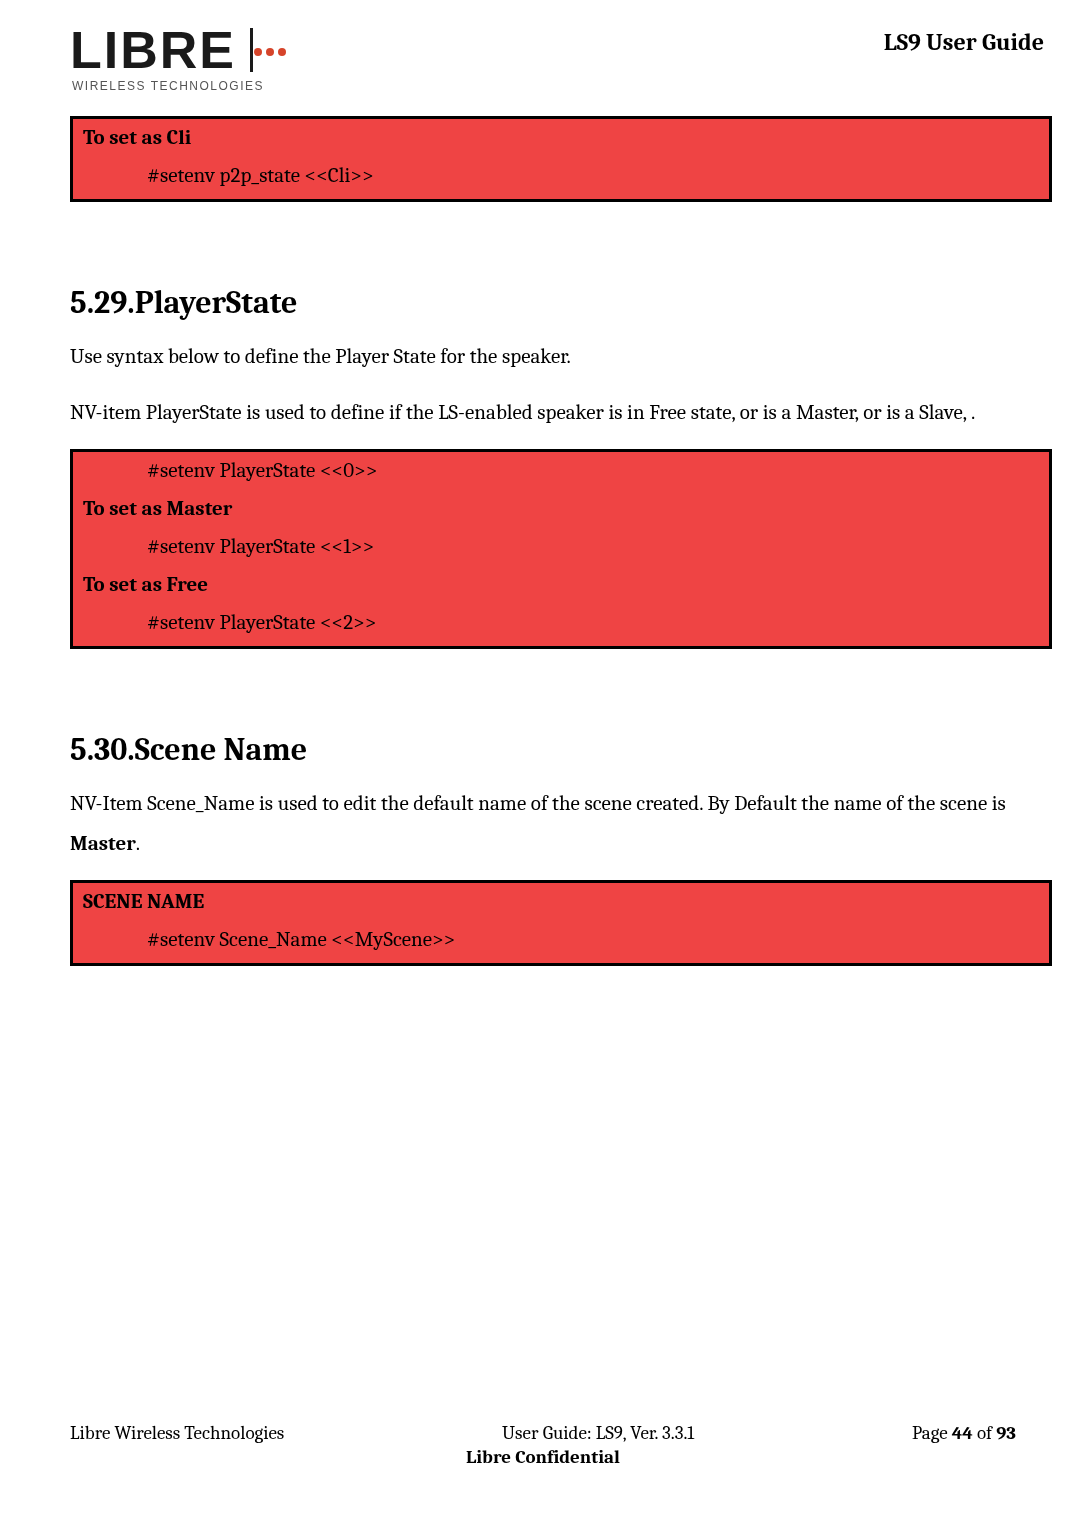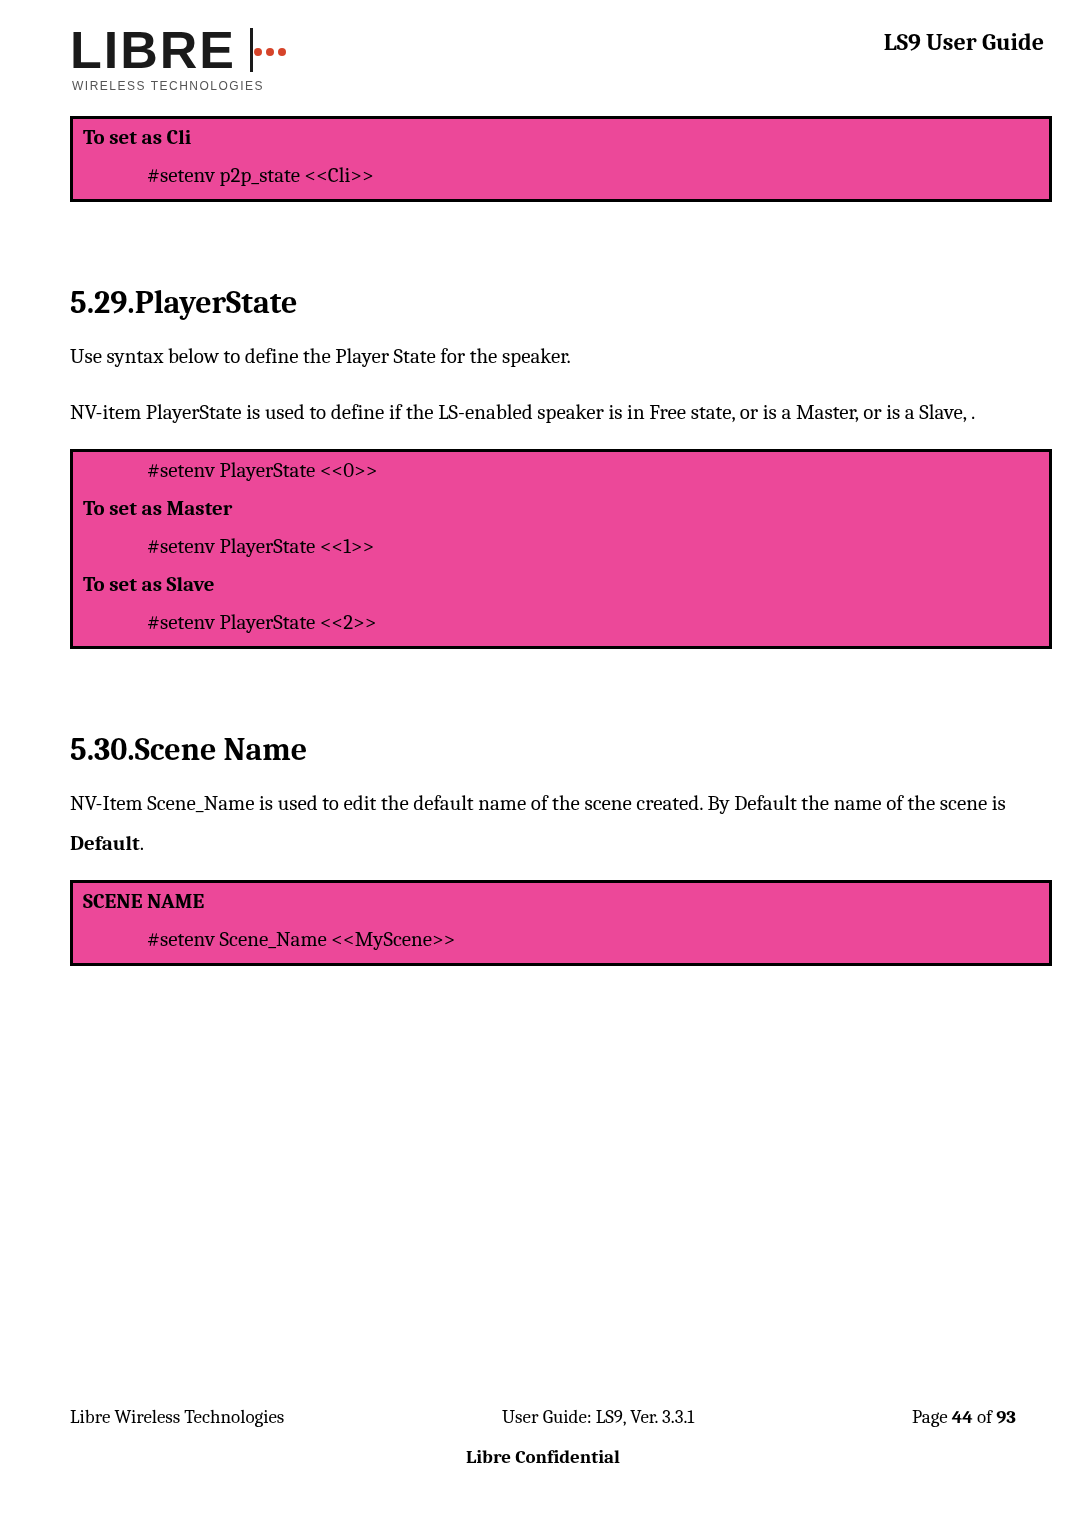--- a/index.html
+++ b/index.html
@@ -25,21 +25,21 @@
   .logo-block { display: flex; flex-direction: column; }
   .logo-svg { width: 220px; height: 78px; }
   .header-title {
     font-size: 24px;
     font-weight: bold;
     margin-top: 8px;
     margin-right: 8px;
   }
   .code-box {
     border: 3px solid #000;
-    background: #ec4899;
+    background: #ef4444;
     padding: 6px 10px 12px 10px;
     width: 100%;
     margin-bottom: 10px;
   }
   .code-box .cb-title {
     font-size: 21px;
     font-weight: bold;
     margin-bottom: 14px;
   }
   .code-box .cb-line {
@@ -73,21 +73,21 @@
     display: flex;
     justify-content: space-between;
     align-items: baseline;
   }
   .footer-center { text-align: center; flex: 1; }
   .footer-left { text-align: left; }
   .footer-right { text-align: right; white-space: nowrap; }
   .footer-row2 {
     text-align: center;
     font-weight: bold;
-    margin-top: 18px;
+    margin-top: 2px;
   }
   .footer .b { font-weight: bold; }
 </style>
 </head>
 <body>
 
 <div class="page">
 
   <div class="header-row">
     <div class="logo-block">
@@ -113,29 +113,29 @@
   <div class="section-heading">
     <span class="num">5.29.</span><span>PlayerState</span>
   </div>
   <div class="body-para">Use syntax below to define the Player State for the speaker.</div>
   <div class="body-para">NV-item PlayerState is used to define if the LS-enabled speaker is in Free state, or is a Master, or is a Slave, .</div>
 
   <div class="code-box">
     <div class="cb-line">#setenv PlayerState &lt;&lt;0&gt;&gt;</div>
     <div class="cb-title">To set as Master</div>
     <div class="cb-line">#setenv PlayerState &lt;&lt;1&gt;&gt;</div>
-    <div class="cb-title">To set as Slave</div>
+    <div class="cb-title">To set as Free</div>
     <div class="cb-line">#setenv PlayerState &lt;&lt;2&gt;&gt;</div>
   </div>
 
   <div class="section-heading">
     <span class="num">5.30.</span><span>Scene Name</span>
   </div>
   <div class="body-para">
-    <span>NV-Item Scene_Name is used to edit the default name of the scene created. By Default the name of the scene is </span><span class="bold">Default</span><span>.</span>
+    <span>NV-Item Scene_Name is used to edit the default name of the scene created. By Default the name of the scene is </span><span class="bold">Master</span><span>.</span>
   </div>
 
   <div class="code-box">
     <div class="cb-title">SCENE NAME</div>
     <div class="cb-line">#setenv Scene_Name &lt;&lt;MyScene&gt;&gt;</div>
   </div>
 
   <div class="footer">
     <div class="footer-row1">
       <div class="footer-left">Libre Wireless Technologies</div>

